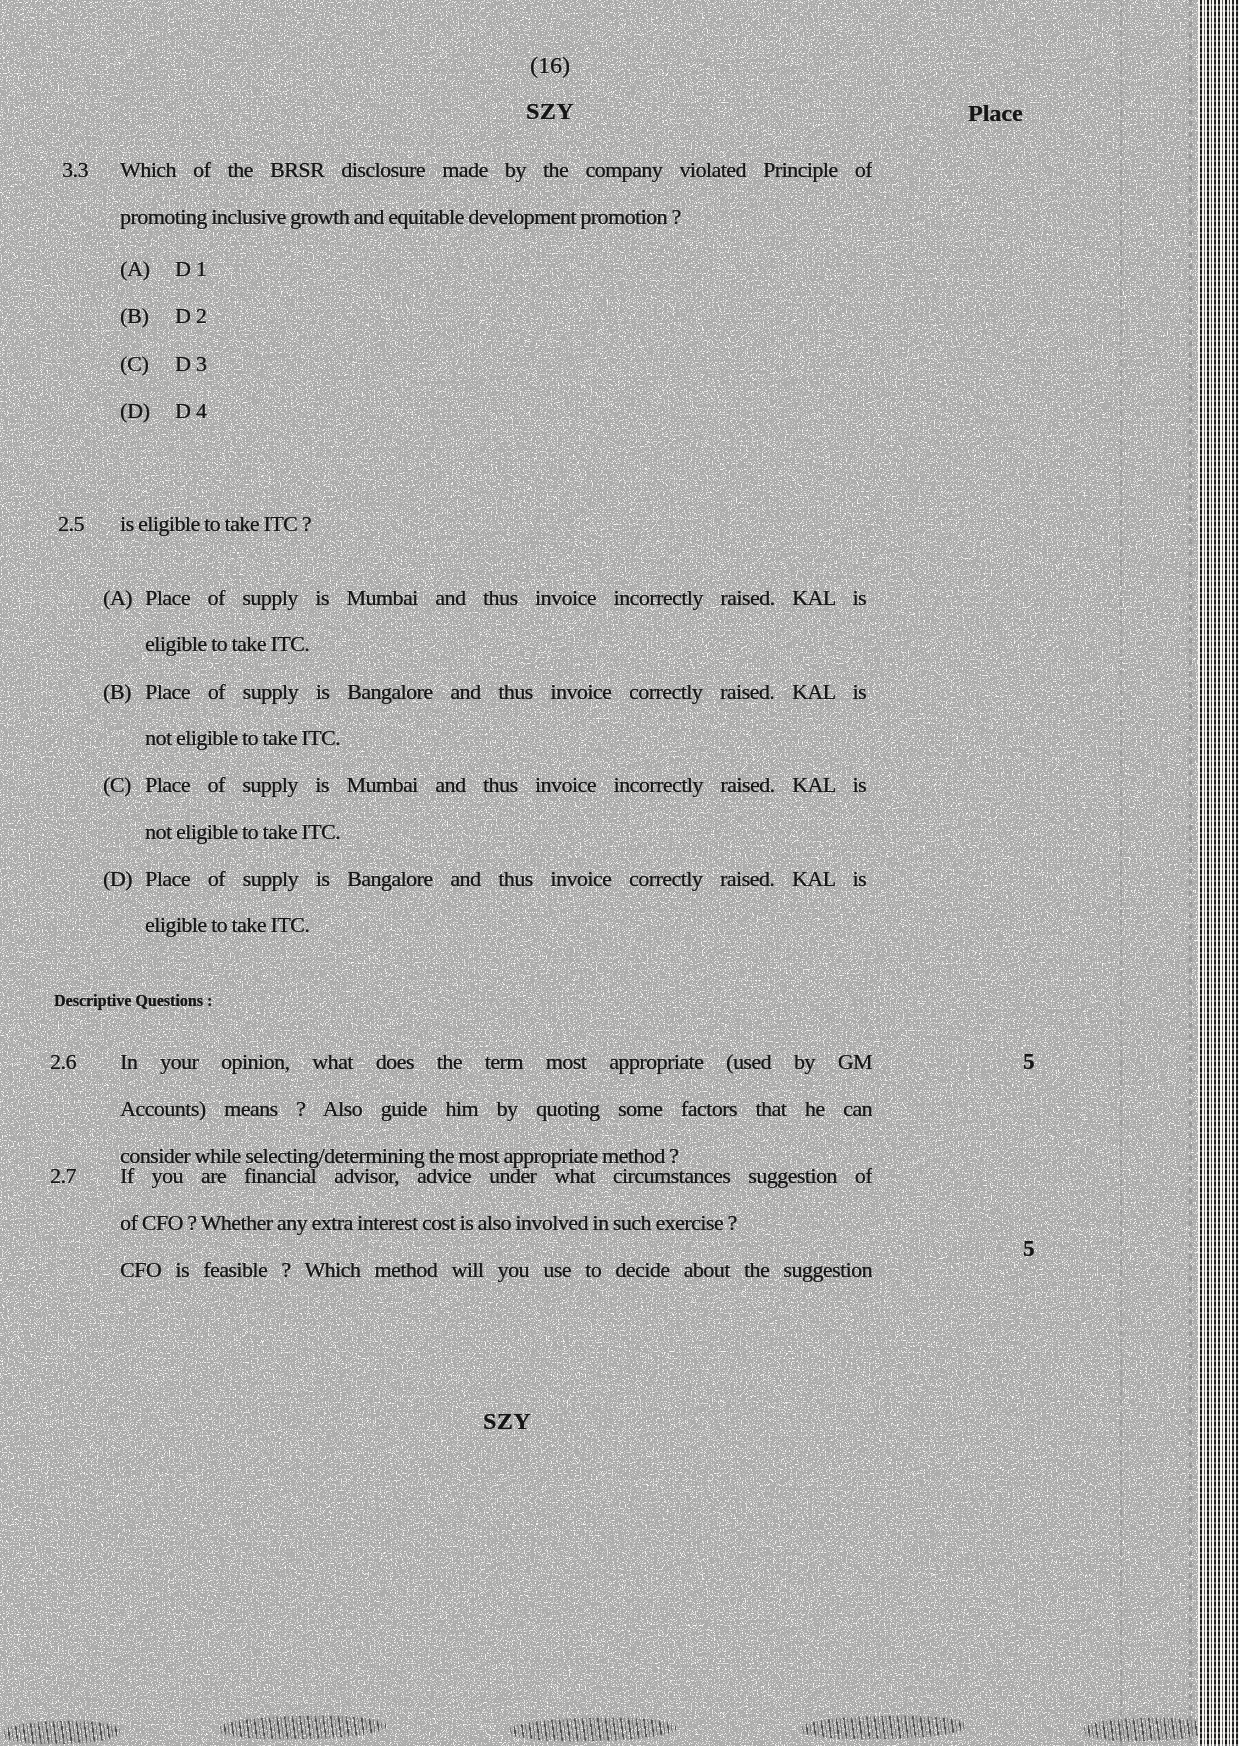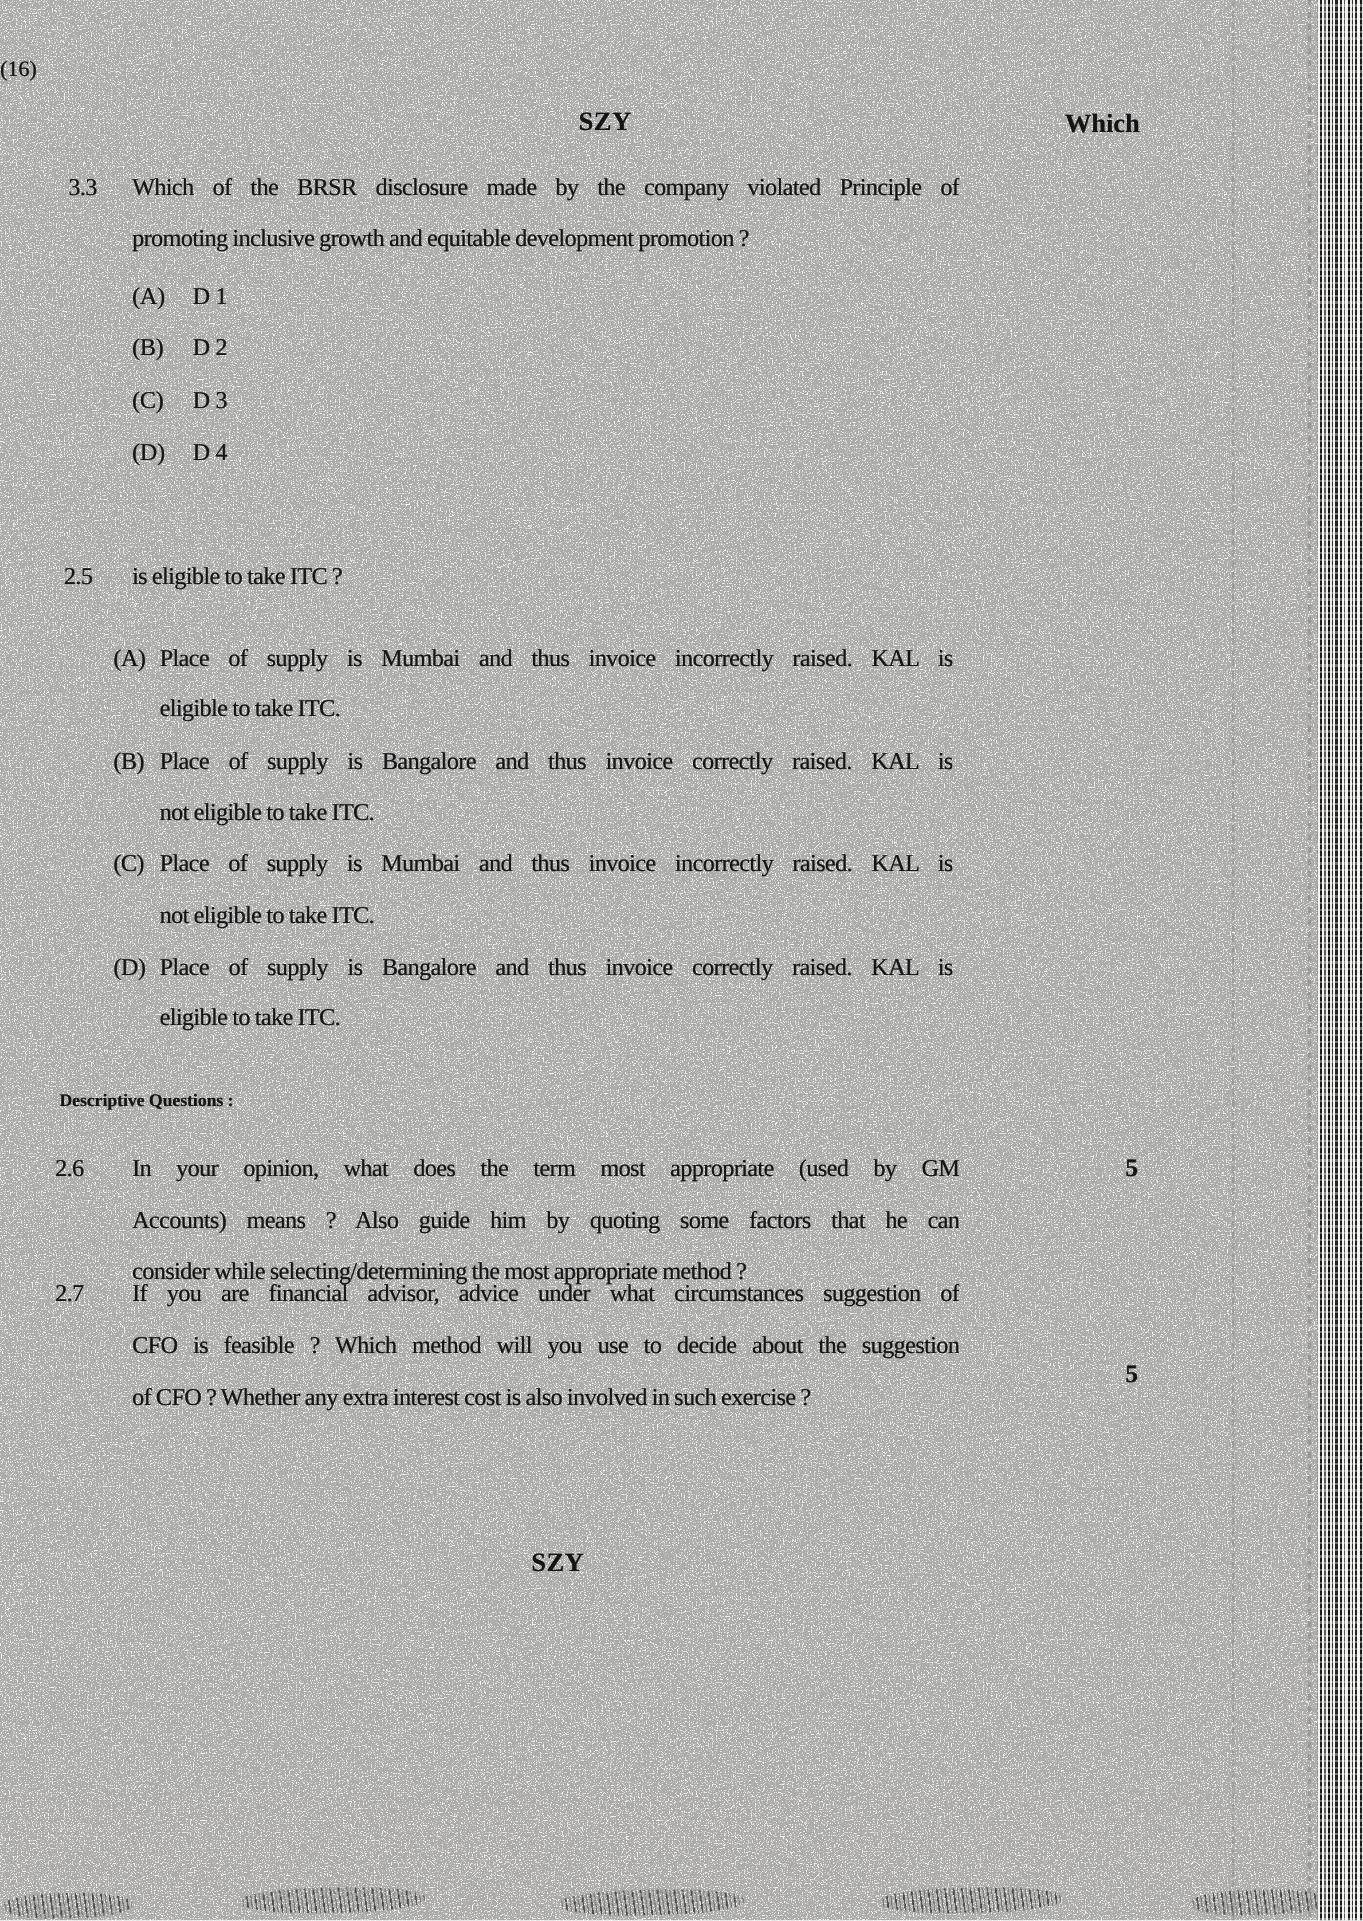--- a/index.html
+++ b/index.html
@@ -29,21 +29,21 @@
         #f1efeb 7px 9px, #111111 9px 11px, #e9e7e3 11px 13px, #333333 13px 14px,
         #f4f2ee 14px 16px, #222222 16px 18px);
   }
   .binding::before {
     content: ""; position: absolute; left: -9px; top: 0; width: 3px; height: 100%;
     background: repeating-linear-gradient(180deg, #8a8a8a 0 5px, transparent 5px 11px);
     opacity: 0.65;
   }
 
   
-  .pagenum { position: absolute; left: 0; top: 52px; width: 1100px; font-size: 20px; }
+  .pagenum { position: absolute; left: 0; top: 52px; width: 1100px; text-align: center; font-size: 24px; }
   .hcode   { position: absolute; left: 0; top: 98px; width: 1100px; text-align: center; font-size: 24px; font-weight: bold; letter-spacing: 0.5px; }
   .hmarks  { position: absolute; left: 968px; top: 100px; font-size: 24px; font-weight: bold; }
   .footer  { position: absolute; left: 0; top: 1408px; width: 1014px; text-align: center; font-size: 24px; font-weight: bold; letter-spacing: 0.5px; }
 
   
   .q { position: absolute; display: flex; font-size: 22px; letter-spacing: -0.55px; word-spacing: -0.5px; }
   .qnum { flex: none; line-height: 47px; }
   .qtext { width: 752px; }
   .jl { line-height: 47px; height: 47px; overflow: hidden; text-align: justify; text-align-last: justify; }
   .jl-last { text-align-last: left; }
@@ -100,21 +100,21 @@
     <filter id="specks2" x="0" y="0" width="100%" height="100%">
       <feTurbulence type="fractalNoise" baseFrequency="0.45" numOctaves="2" seed="37"></feTurbulence>
       <feColorMatrix type="matrix" values="0 0 0 0 0.4  0 0 0 0 0.4  0 0 0 0 0.4  3.5 3.5 3.5 0 -4.6"></feColorMatrix>
     </filter>
     <rect width="1239" height="1746" filter="url(#specks)" opacity="0.55"></rect>
     <rect width="1239" height="1746" filter="url(#specks2)" opacity="0.35"></rect>
   </svg>
 
   <div class="pagenum">(16)</div>
   <div class="hcode">SZY</div>
-  <div class="hmarks">Which</div>
+  <div class="hmarks">Place</div>
 
   <div class="q q24">
     <div class="qnum">3.3</div>
     <div class="qtext">
         <div class="jl">Which of the BRSR disclosure made by the company violated Principle of</div>
         <div class="jl jl-last">promoting inclusive growth and equitable development promotion ?</div>
       </div>
   </div>
   <div class="opts24">
     <div class="optrow">
@@ -181,22 +181,22 @@
         <div class="jl">Accounts) means ? Also guide him by quoting some factors that he can</div>
         <div class="jl jl-last">consider while selecting/determining the most appropriate method ?</div>
       </div>
   </div>
   <div class="marks m26">5</div>
 
   <div class="q q27">
     <div class="qnum">2.7</div>
     <div class="qtext">
         <div class="jl">If you are financial advisor, advice under what circumstances suggestion of</div>
+        <div class="jl jl-last">of CFO ? Whether any extra interest cost is also involved in such exercise ?</div>
         <div class="jl">CFO is feasible ? Which method will you use to decide about the suggestion</div>
-        <div class="jl jl-last">of CFO ? Whether any extra interest cost is also involved in such exercise ?</div>
       </div>
   </div>
   <div class="marks m27">5</div>
 
   <div class="footer">SZY</div>
 
   <div class="smudge sm1"></div>
   <div class="smudge sm2"></div>
   <div class="smudge sm3"></div>
   <div class="smudge sm4"></div>

